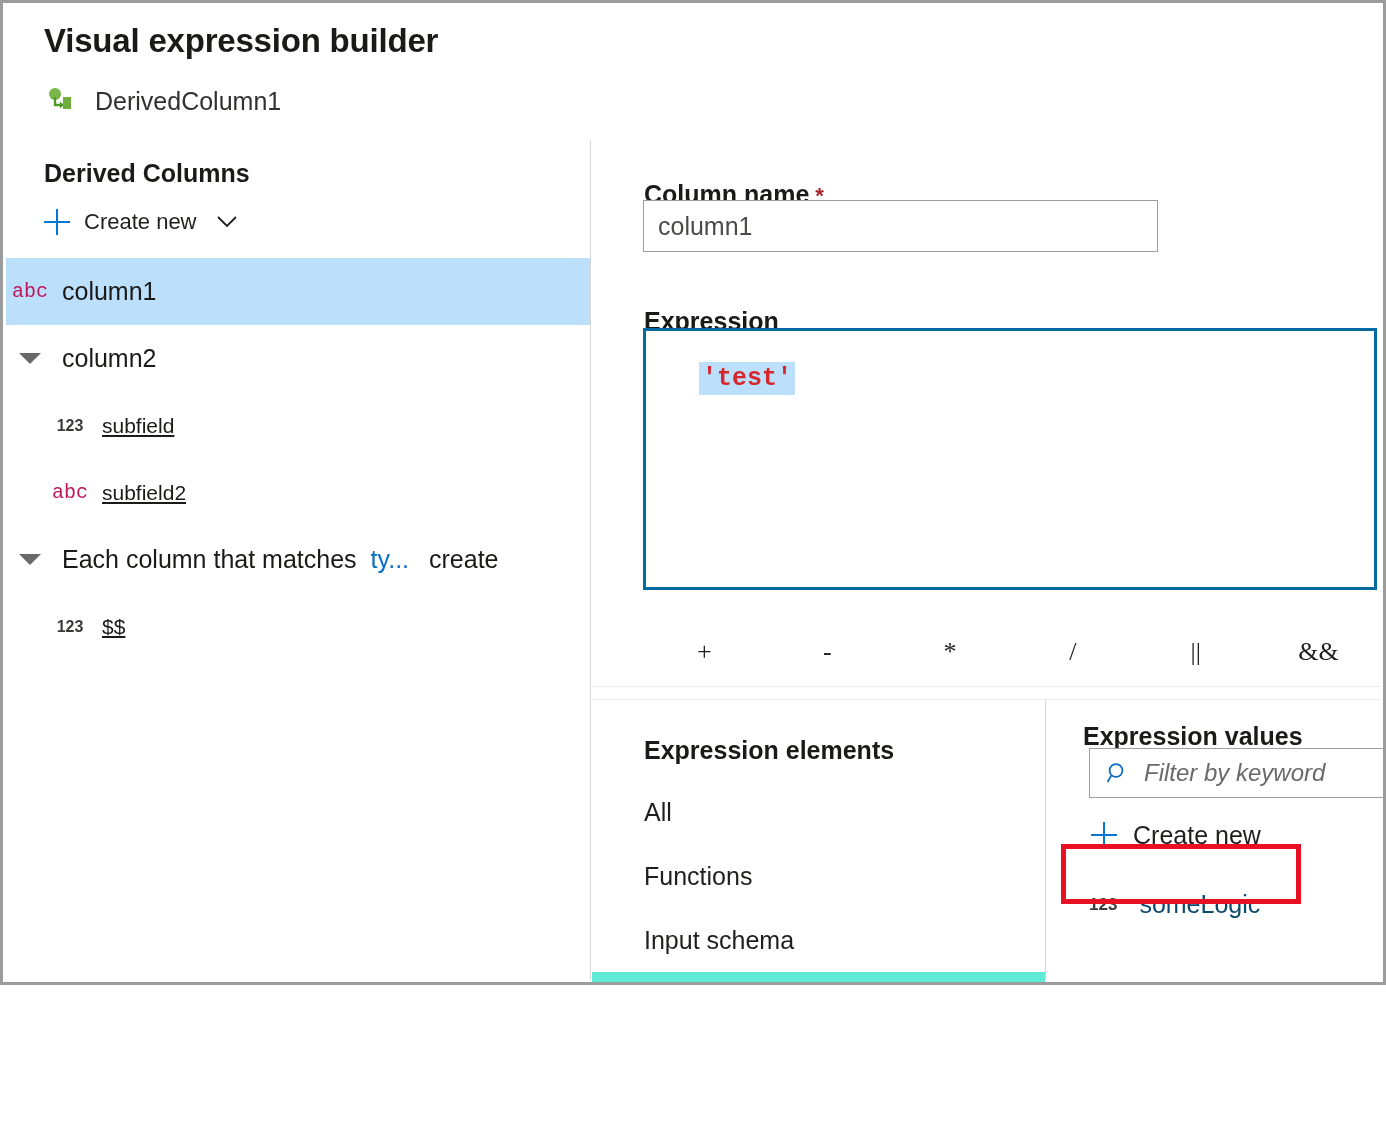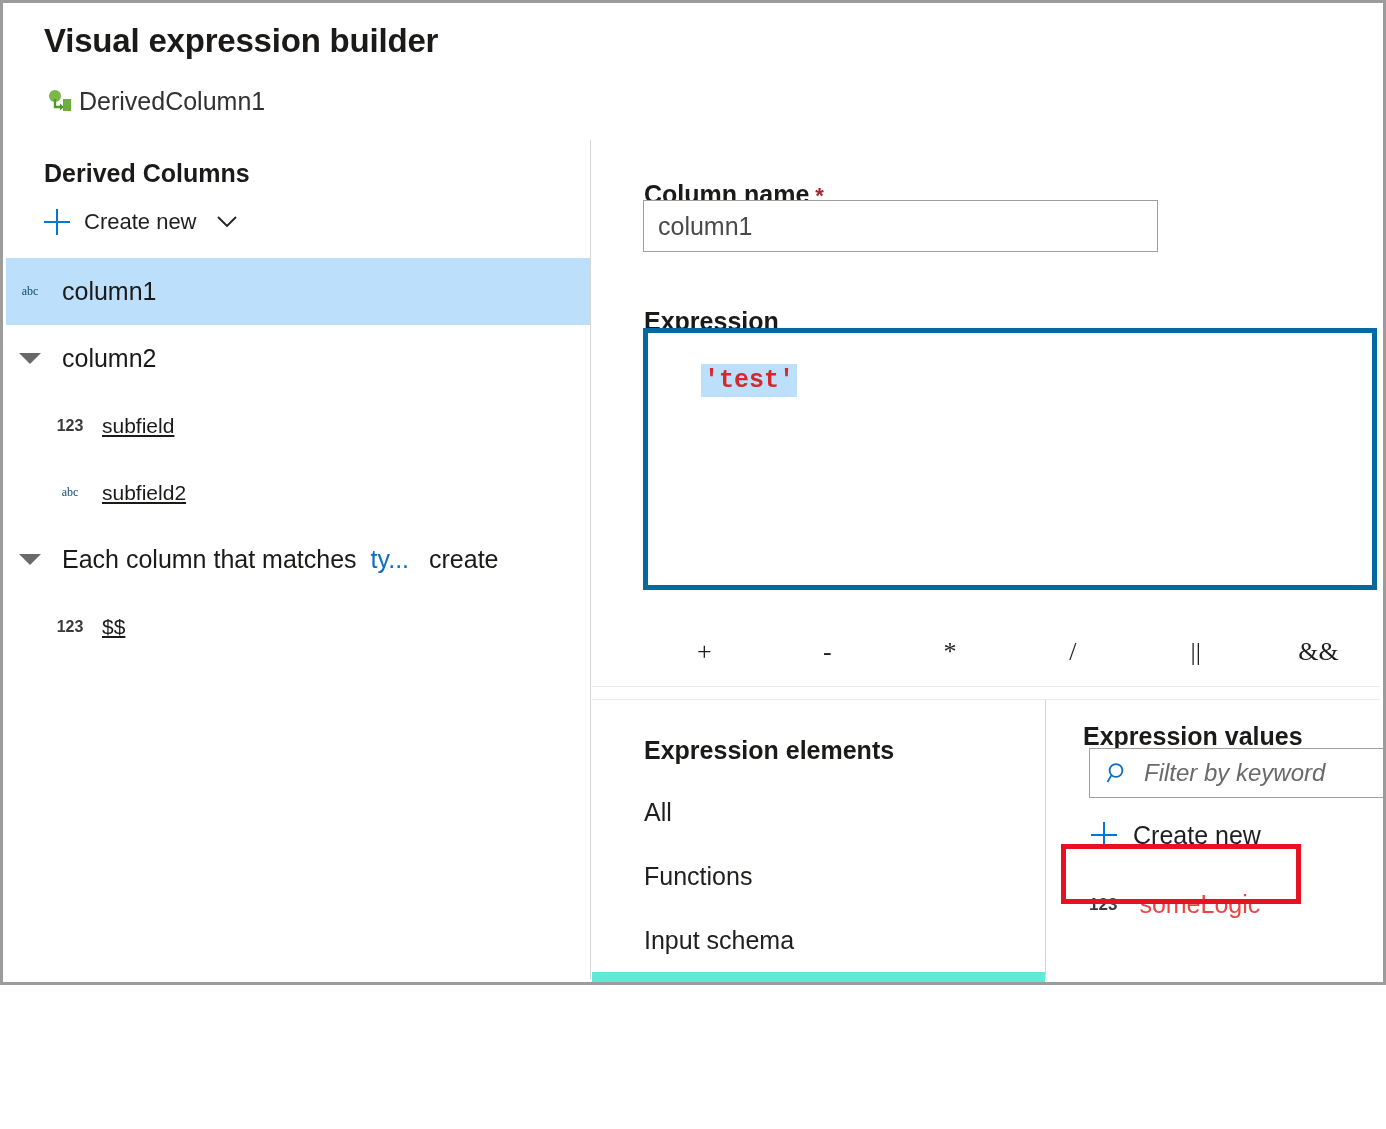--- a/index.html
+++ b/index.html
@@ -36,22 +36,22 @@
     font-weight: 600;
     letter-spacing: -0.2px;
     color: #1b1a19;
     white-space: nowrap;
   }
   .subtitle-row {
     position: absolute;
     left: 44px;
     top: 84px;
     display: flex;
-    align-items: center;
-    gap: 6px;
+    align-items: flex-start;
+    gap: 22px;
   }
   .derived-icon {
     width: 26px; height: 26px;
     position: relative;
     flex: none;
   }
   .subtitle-text {
     font-size: 25px;
     color: #323130;
     white-space: nowrap;
@@ -135,23 +135,23 @@
   .tree-row .lead {
     width: 48px;
     flex: none;
     display: flex;
     align-items: center;
     justify-content: center;
   }
   .tree-row.depth1 .lead { margin-left: 8px; }
   .tree-row.depth1 { padding-left: 32px; }
   .type-abc {
-    font-size: 12px;
-    color: #0c4a6e;
-    font-family: Liberation Serif, serif;
+    font-size: 20px;
+    color: #be185d;
+    font-family: Liberation Mono, monospace;
     letter-spacing: 0px;
   }
   .type-123 {
     font-size: 16px;
     color: #3b3a39;
     font-weight: 700;
     letter-spacing: 0px;
   }
   .caret {
     width: 0; height: 0;
@@ -222,21 +222,21 @@
     border-radius: 0;
   }
   .expr-label { left: 52px; top: 147px; }
   .expr-box {
     position: absolute;
     left: 51px;
     top: 188px;
     right: 3px;
     height: 262px;
     box-sizing: border-box;
-    border: 5px solid #0369a1;
+    border: 3px solid #0369a1;
     background: #ffffff;
     overflow: hidden;
   }
   .expr-text {
     position: absolute;
     left: 53px;
     top: 31px;
     font-family: "Liberation Mono", monospace;
     font-size: 25px;
     font-weight: 700;
@@ -376,21 +376,21 @@
     top: 190px;
     display: flex;
     align-items: center;
     gap: 22px;
     cursor: pointer;
     white-space: nowrap;
   }
   .value-row .type-123 { font-size: 17px; }
   .value-label {
     font-size: 25px;
-    color: #ef4444;
+    color: #0c4a6e;
   }
 
   
   .annot {
     position: absolute;
     border: 5px solid #e81123;
     box-sizing: border-box;
     pointer-events: none;
   }
   #annot-locals { left: 604px; top: 1038px; width: 341px; height: 62px; }

